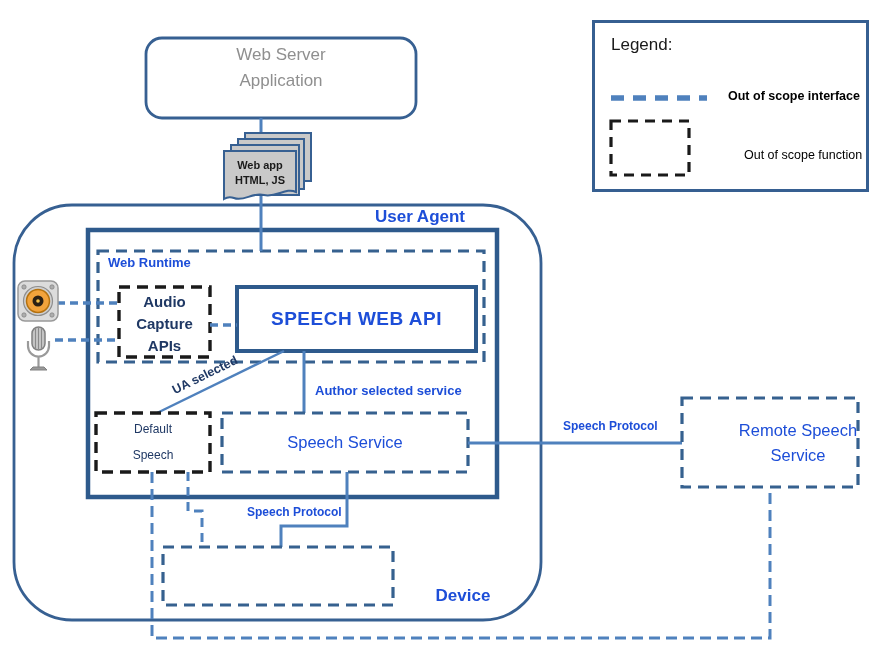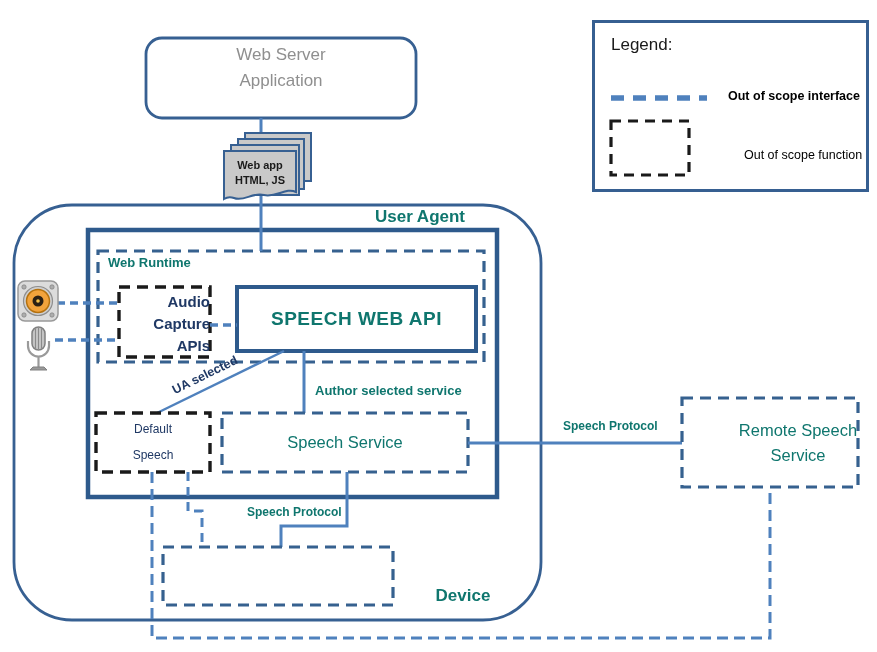--- a/index.html
+++ b/index.html
@@ -7,35 +7,35 @@
   body { font-family: "Liberation Sans", sans-serif; }
   #canvas {
     position: relative;
     width: 877px;
     height: 652px;
     background: #ffffff;
     overflow: hidden;
     border-radius: 25px;
   }
   #wires { position: absolute; left: 0; top: 0; }
-  .lbl { position: absolute; color: #0f766e; white-space: nowrap; }
+  .lbl { position: absolute; color: #1d4ed8; white-space: nowrap; }
   
   .webserver-text {
     left: 146px; top: 42px; width: 270px;
     color: #8f8f8f; font-size: 17px; line-height: 26px; text-align: center;
   }
   .webapp-text {
     left: 224px; top: 158px; width: 72px;
     font-size: 11px; font-weight: bold; line-height: 15px; text-align: center; color:#1a1a1a;
   }
   .user-agent-label { left: 355px; top: 207px; width: 130px; font-size: 17px; font-weight: bold; text-align: center; }
   .web-runtime-label { left: 108px; top: 255px; font-size: 13px; font-weight: bold; }
   .audio-capture-text {
     left: 119px; top: 291px; width: 91px;
-    color: #1F3864; font-size: 15px; font-weight: bold; line-height: 22px; text-align: right;
+    color: #1F3864; font-size: 15px; font-weight: bold; line-height: 22px; text-align: center;
   }
   .speech-web-api-label {
     left: 237px; top: 287px; width: 239px; height: 64px;
     font-size: 19px; font-weight: bold; letter-spacing: 0.5px;
     display: flex; align-items: center; justify-content: center;
   }
   .ua-selected-label {
     left: 146px; top: 368px; width: 118px;
     color: #1F3864; font-size: 12.5px; font-weight: bold; text-align: center;
     transform: rotate(-26deg);

